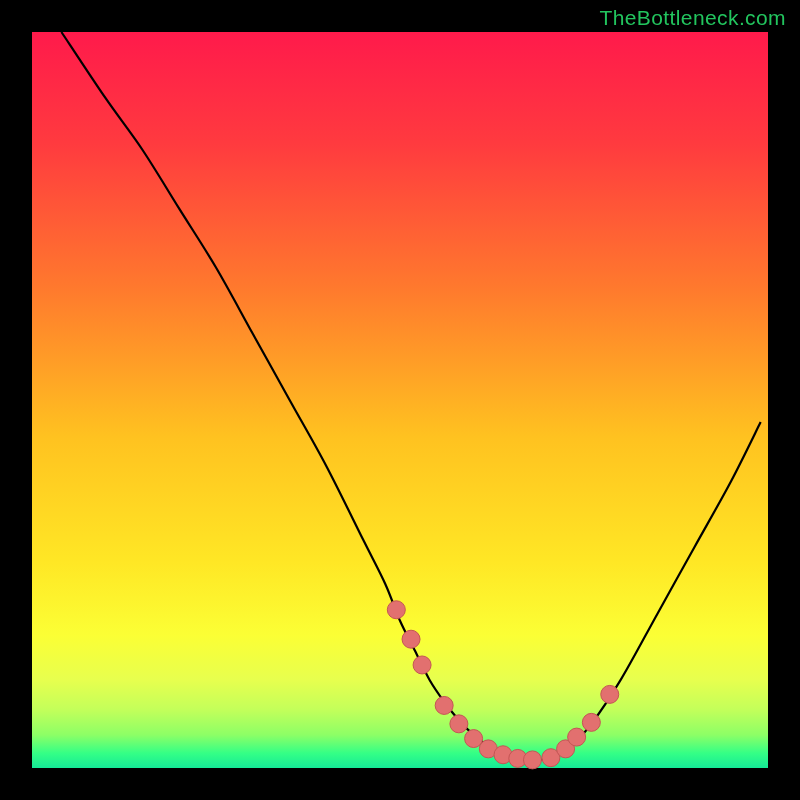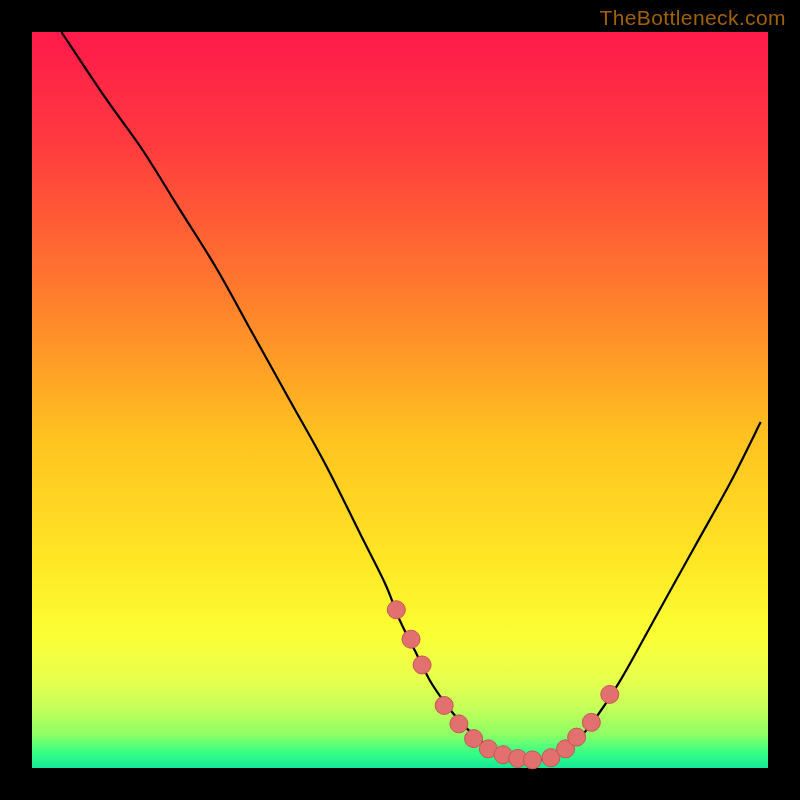--- a/index.html
+++ b/index.html
@@ -13,21 +13,21 @@
   }
   #stage {
     position: relative;
     width: 800px;
     height: 800px;
   }
   #watermark {
     position: absolute;
     top: 6px;
     right: 14px;
-    color: #a16207;
+    color: #22c55e;
     font-size: 21px;
     font-weight: 500;
     letter-spacing: 0.4px;
     user-select: none;
   }
   svg {
     display: block;
   }
 </style>
 </head>

